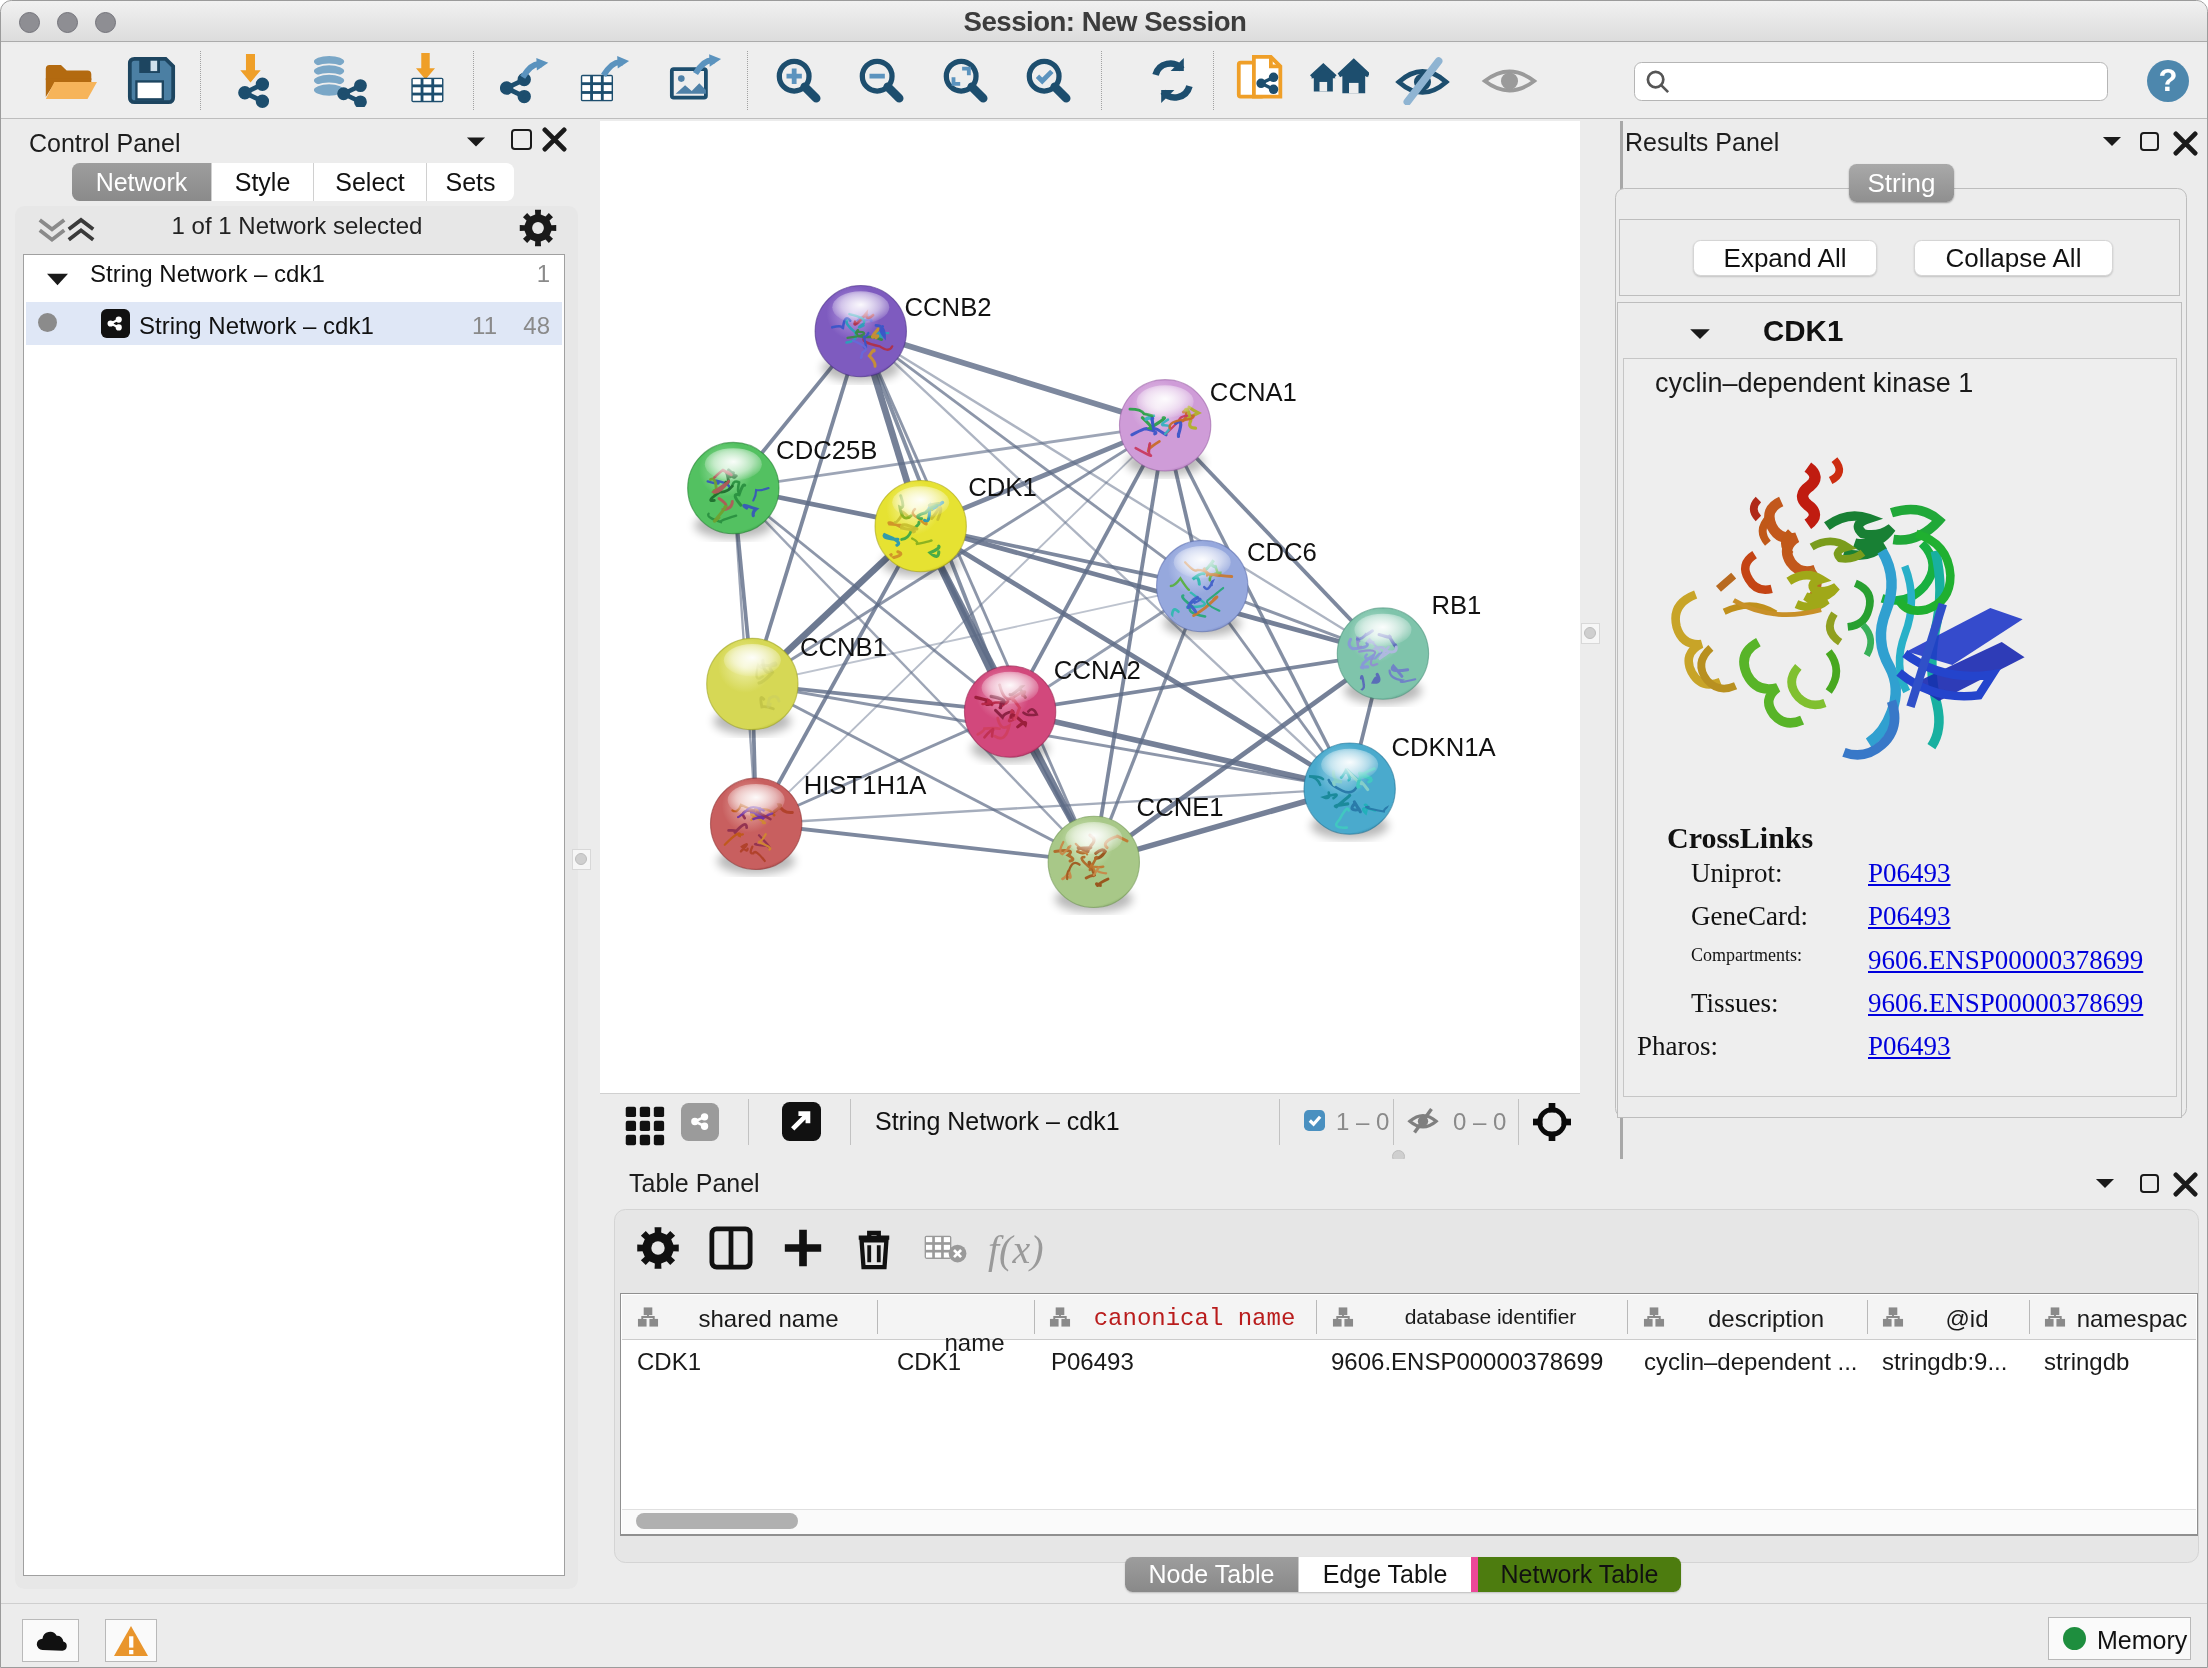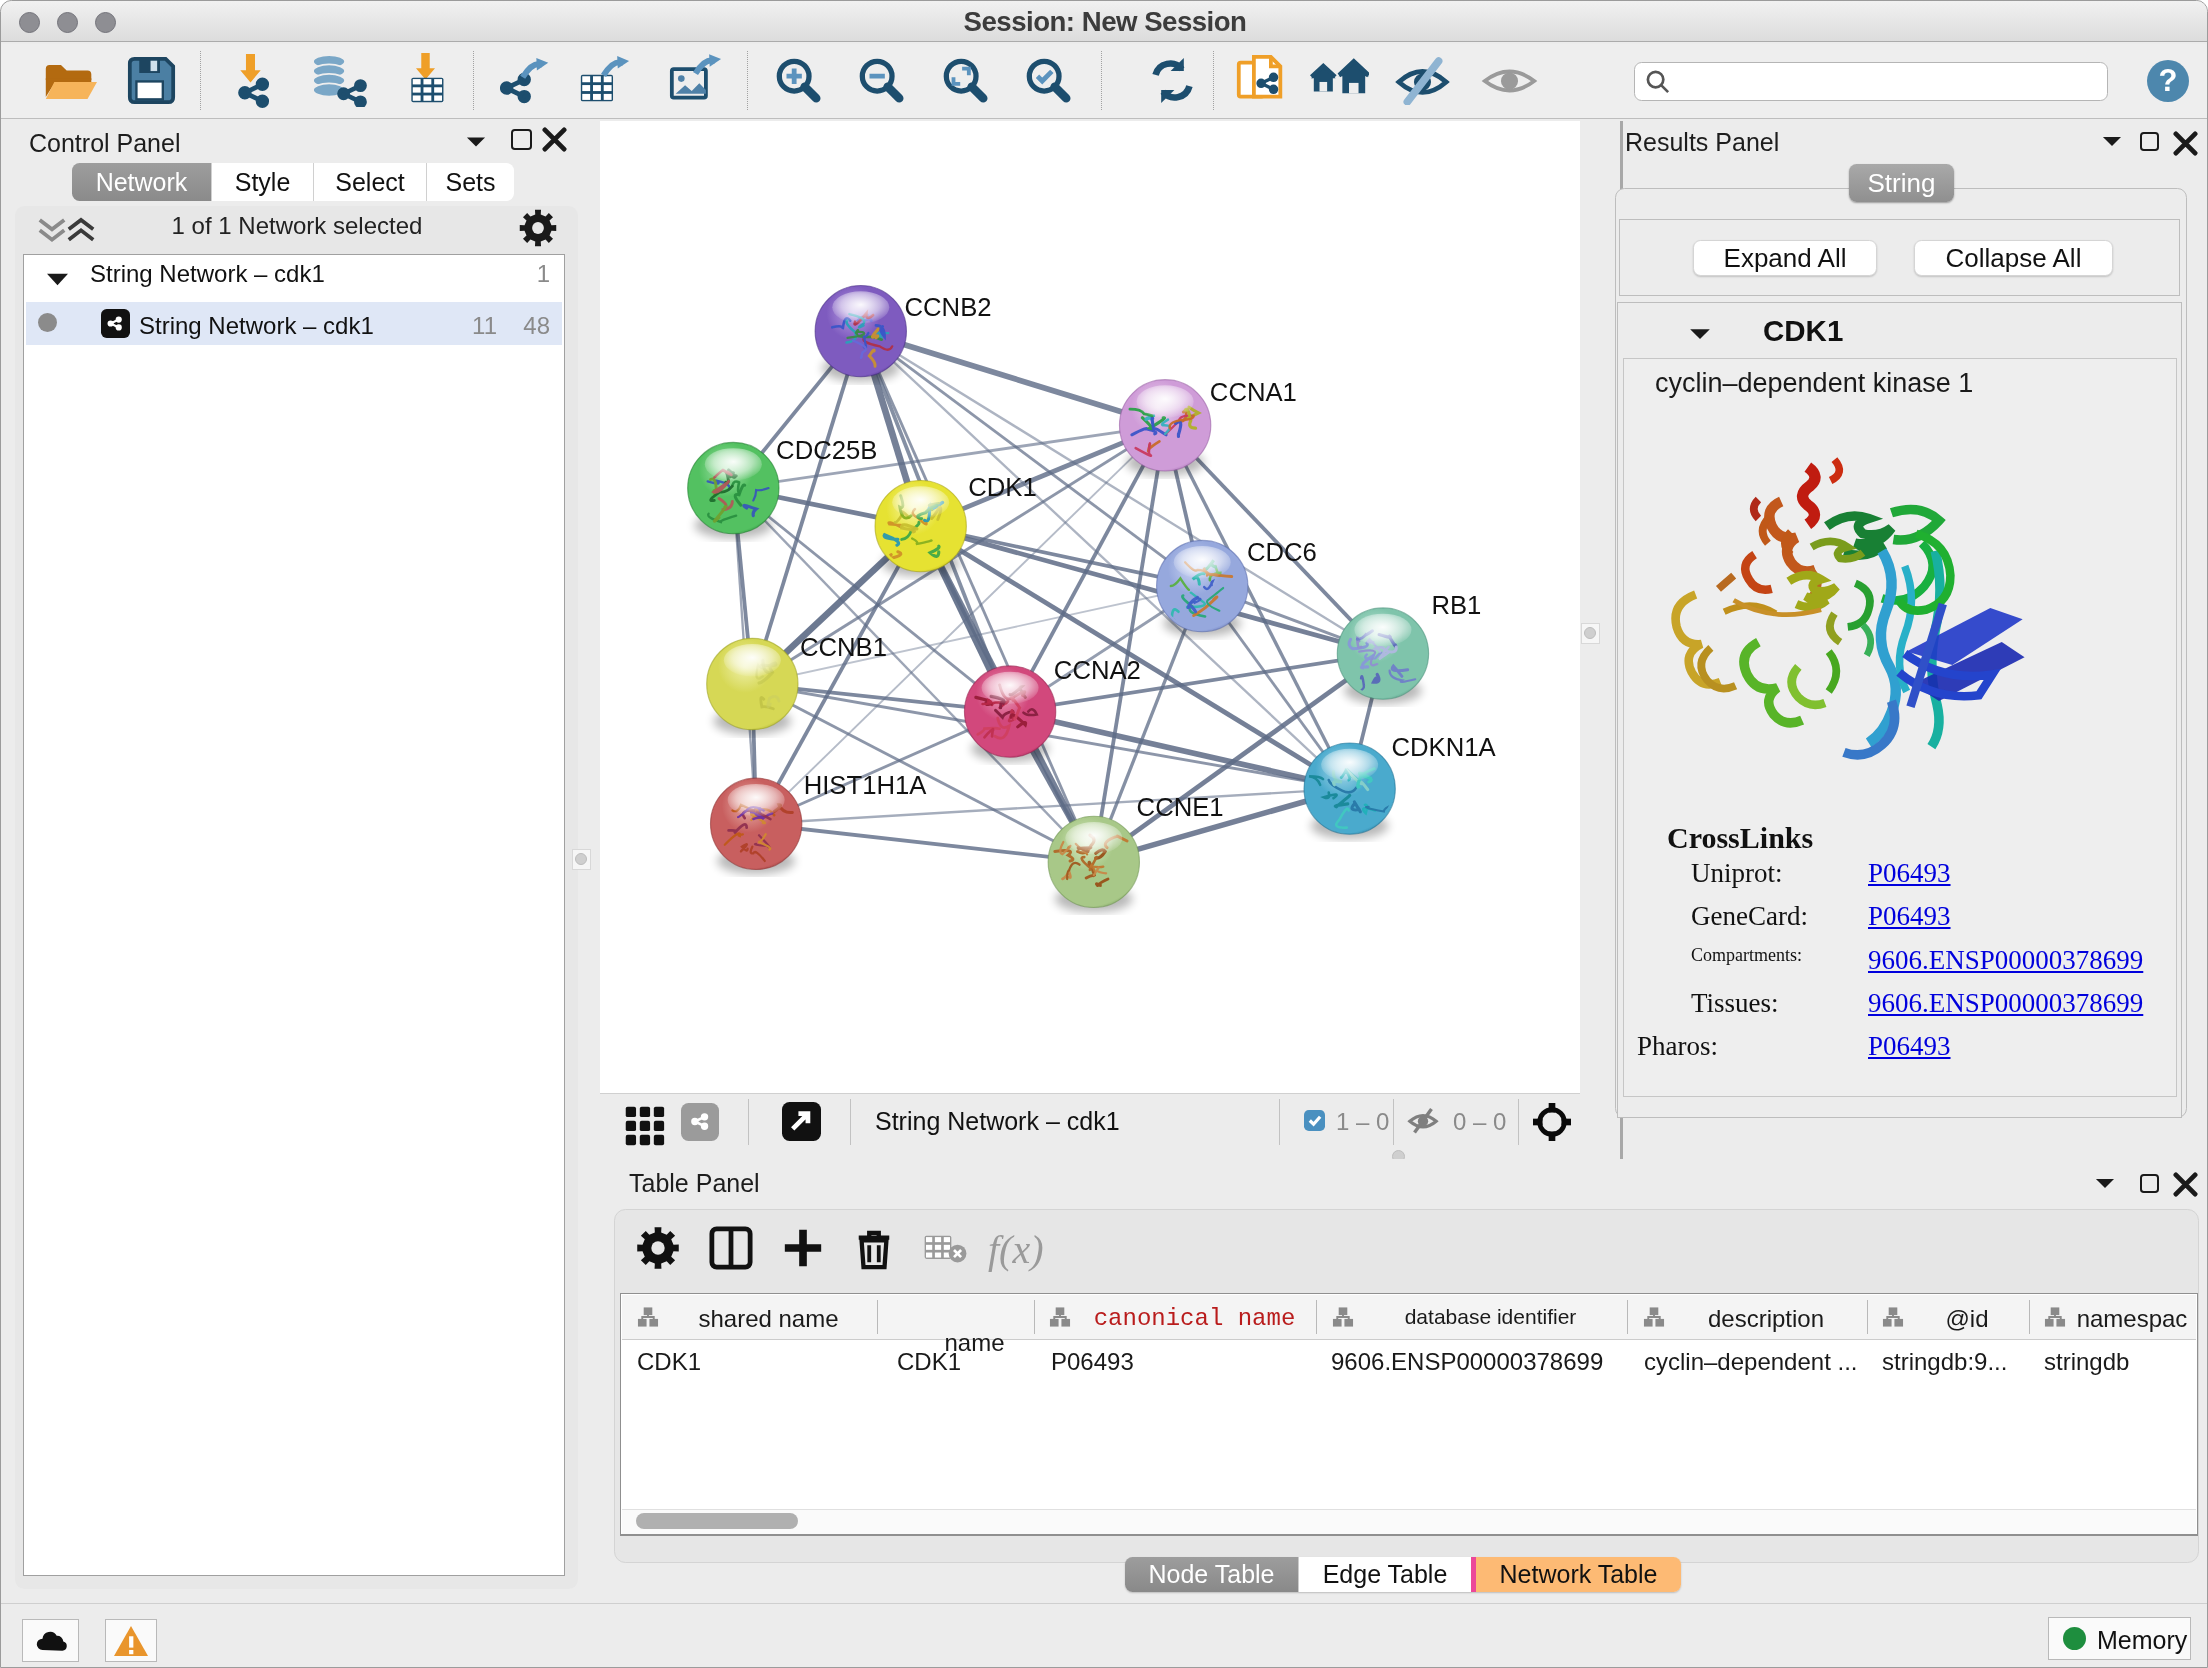--- a/index.html
+++ b/index.html
@@ -805,21 +805,21 @@
     <div class="abs" style="left:1330px;top:1347px;font-size:24px;color:#1a1a1a;">9606.ENSP00000378699</div>
     <div class="abs" style="left:1643px;top:1347px;font-size:24px;color:#1a1a1a;">cyclin–dependent ...</div>
     <div class="abs" style="left:1881px;top:1347px;font-size:24px;color:#1a1a1a;">stringdb:9...</div>
     <div class="abs" style="left:2043px;top:1347px;font-size:24px;color:#1a1a1a;">stringdb</div>
     <div class="abs" style="left:621px;top:1508px;width:1574px;height:26px;background:#fafafa;border-top:1px solid #e0e0e0;"></div>
     <div class="abs" style="left:635px;top:1512px;width:162px;height:16px;background:#b0b0b0;border-radius:8.6px;"></div>
     <div class="abs" style="left:619px;top:1533px;width:1578px;height:1.9px;background:#8f8f8f;"></div>
     <div class="abs" style="left:1124px;top:1556px;height:35px;display:flex;font-size:25px;box-shadow:0 1px 1.9px rgba(0,0,0,.2);border-radius:7.6px;">
       <div style="width:173px;background:linear-gradient(#9d9d9d,#898989);color:#fff;text-align:center;line-height:35px;border-radius:7.6px 0 0 7.6px;">Node Table</div>
       <div style="width:173px;background:#fff;color:#111;text-align:center;line-height:35px;border-left:1px solid #ccc;">Edge Table</div>
-      <div style="width:210px;background:#fdba74;color:#111;text-align:center;line-height:35px;border-left:5px solid #ec4899;border-radius:0 7.6px 7.6px 0;">Network Table</div>
+      <div style="width:210px;background:#4d7c0f;color:#111;text-align:center;line-height:35px;border-left:7px solid #ec4899;border-radius:0 7.6px 7.6px 0;">Network Table</div>
     </div>
     <div class="abs" style="left:0;top:1602px;width:2208px;height:67px;background:#ececec;border-top:1.9px solid #cfcfcf;"></div>
     <div class="abs" style="left:21px;top:1618px;width:57px;height:43px;background:#fafafa;border:1.9px solid #b9b9b9;"></div>
     <svg style="position:absolute;left:32px;top:1628px;" width="36" height="25" viewBox="0 0 38 26">
       <path d="M10,22 a6,6 0 0 1 0,-12 a8,8 0 0 1 15,-3 a6.5,6.5 0 0 1 7,6 a5,5 0 0 1 -1,9.8 z" fill="#111"></path>
     </svg>
     <div class="abs" style="left:104px;top:1618px;width:52px;height:43px;background:#fafafa;border:1.9px solid #b9b9b9;"></div>
     <svg style="position:absolute;left:111px;top:1623px;" width="38" height="34" viewBox="0 0 40 36">
       <path d="M20,2 L38,34 H2 Z" fill="#e9952c"></path>
       <rect x="18" y="13" width="4.5" height="12" fill="#fff"></rect>

